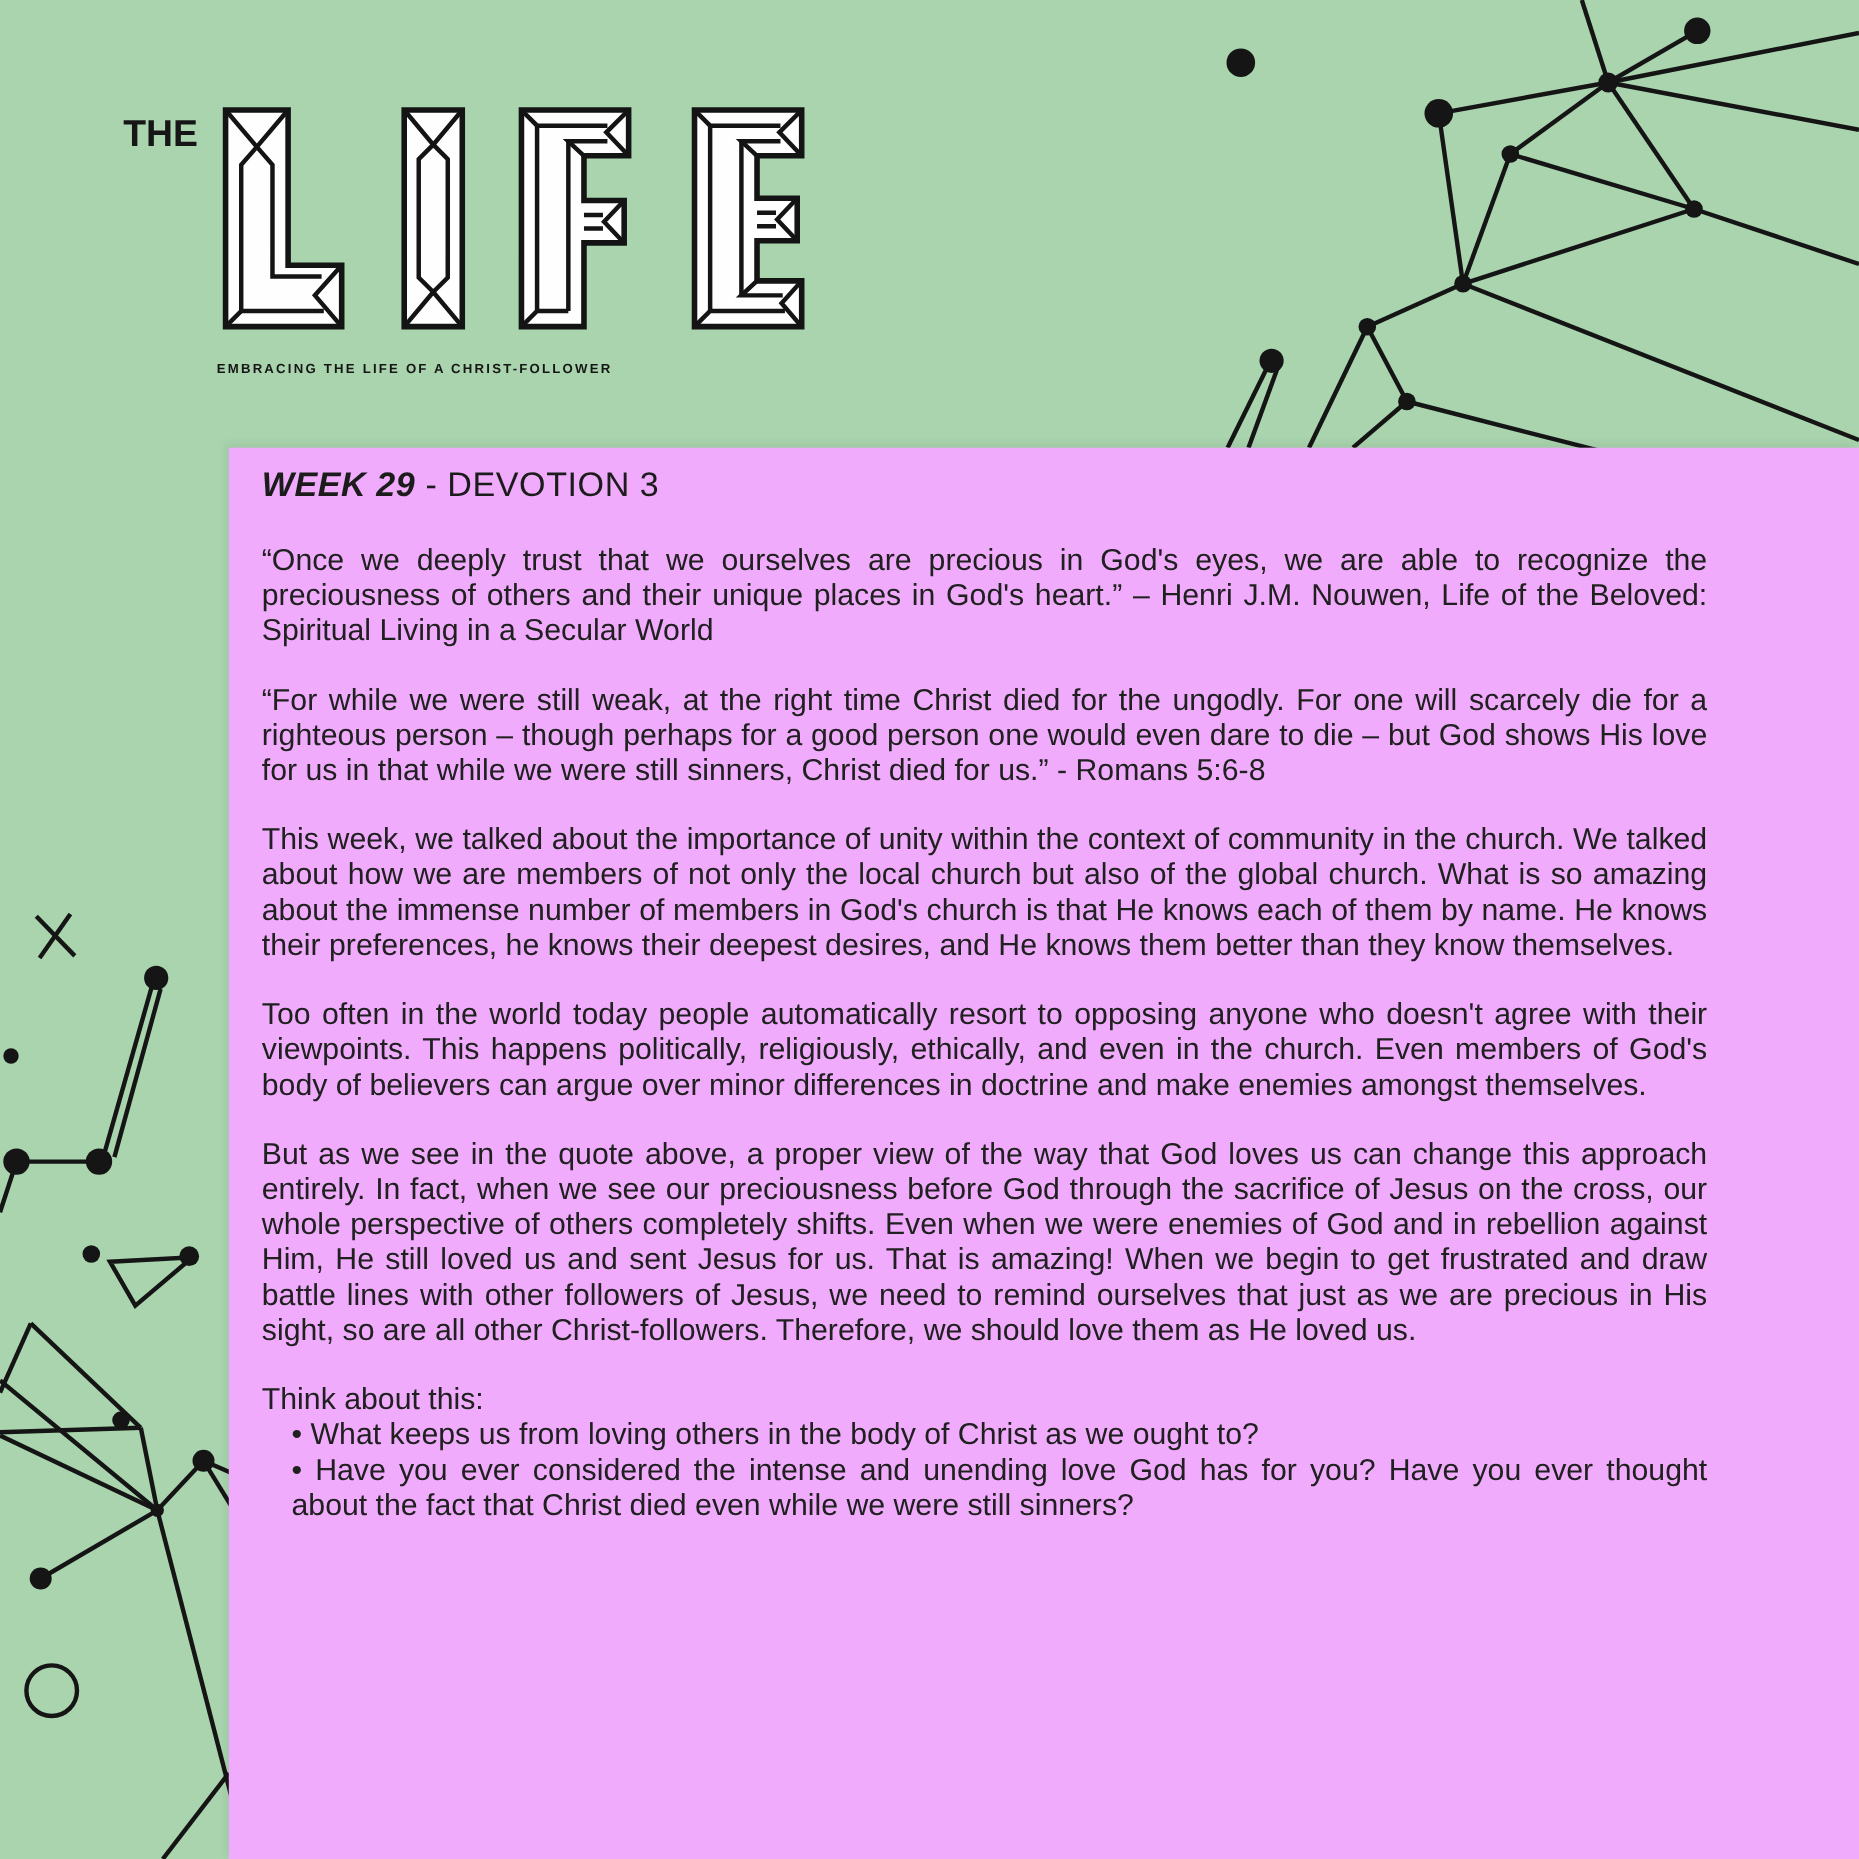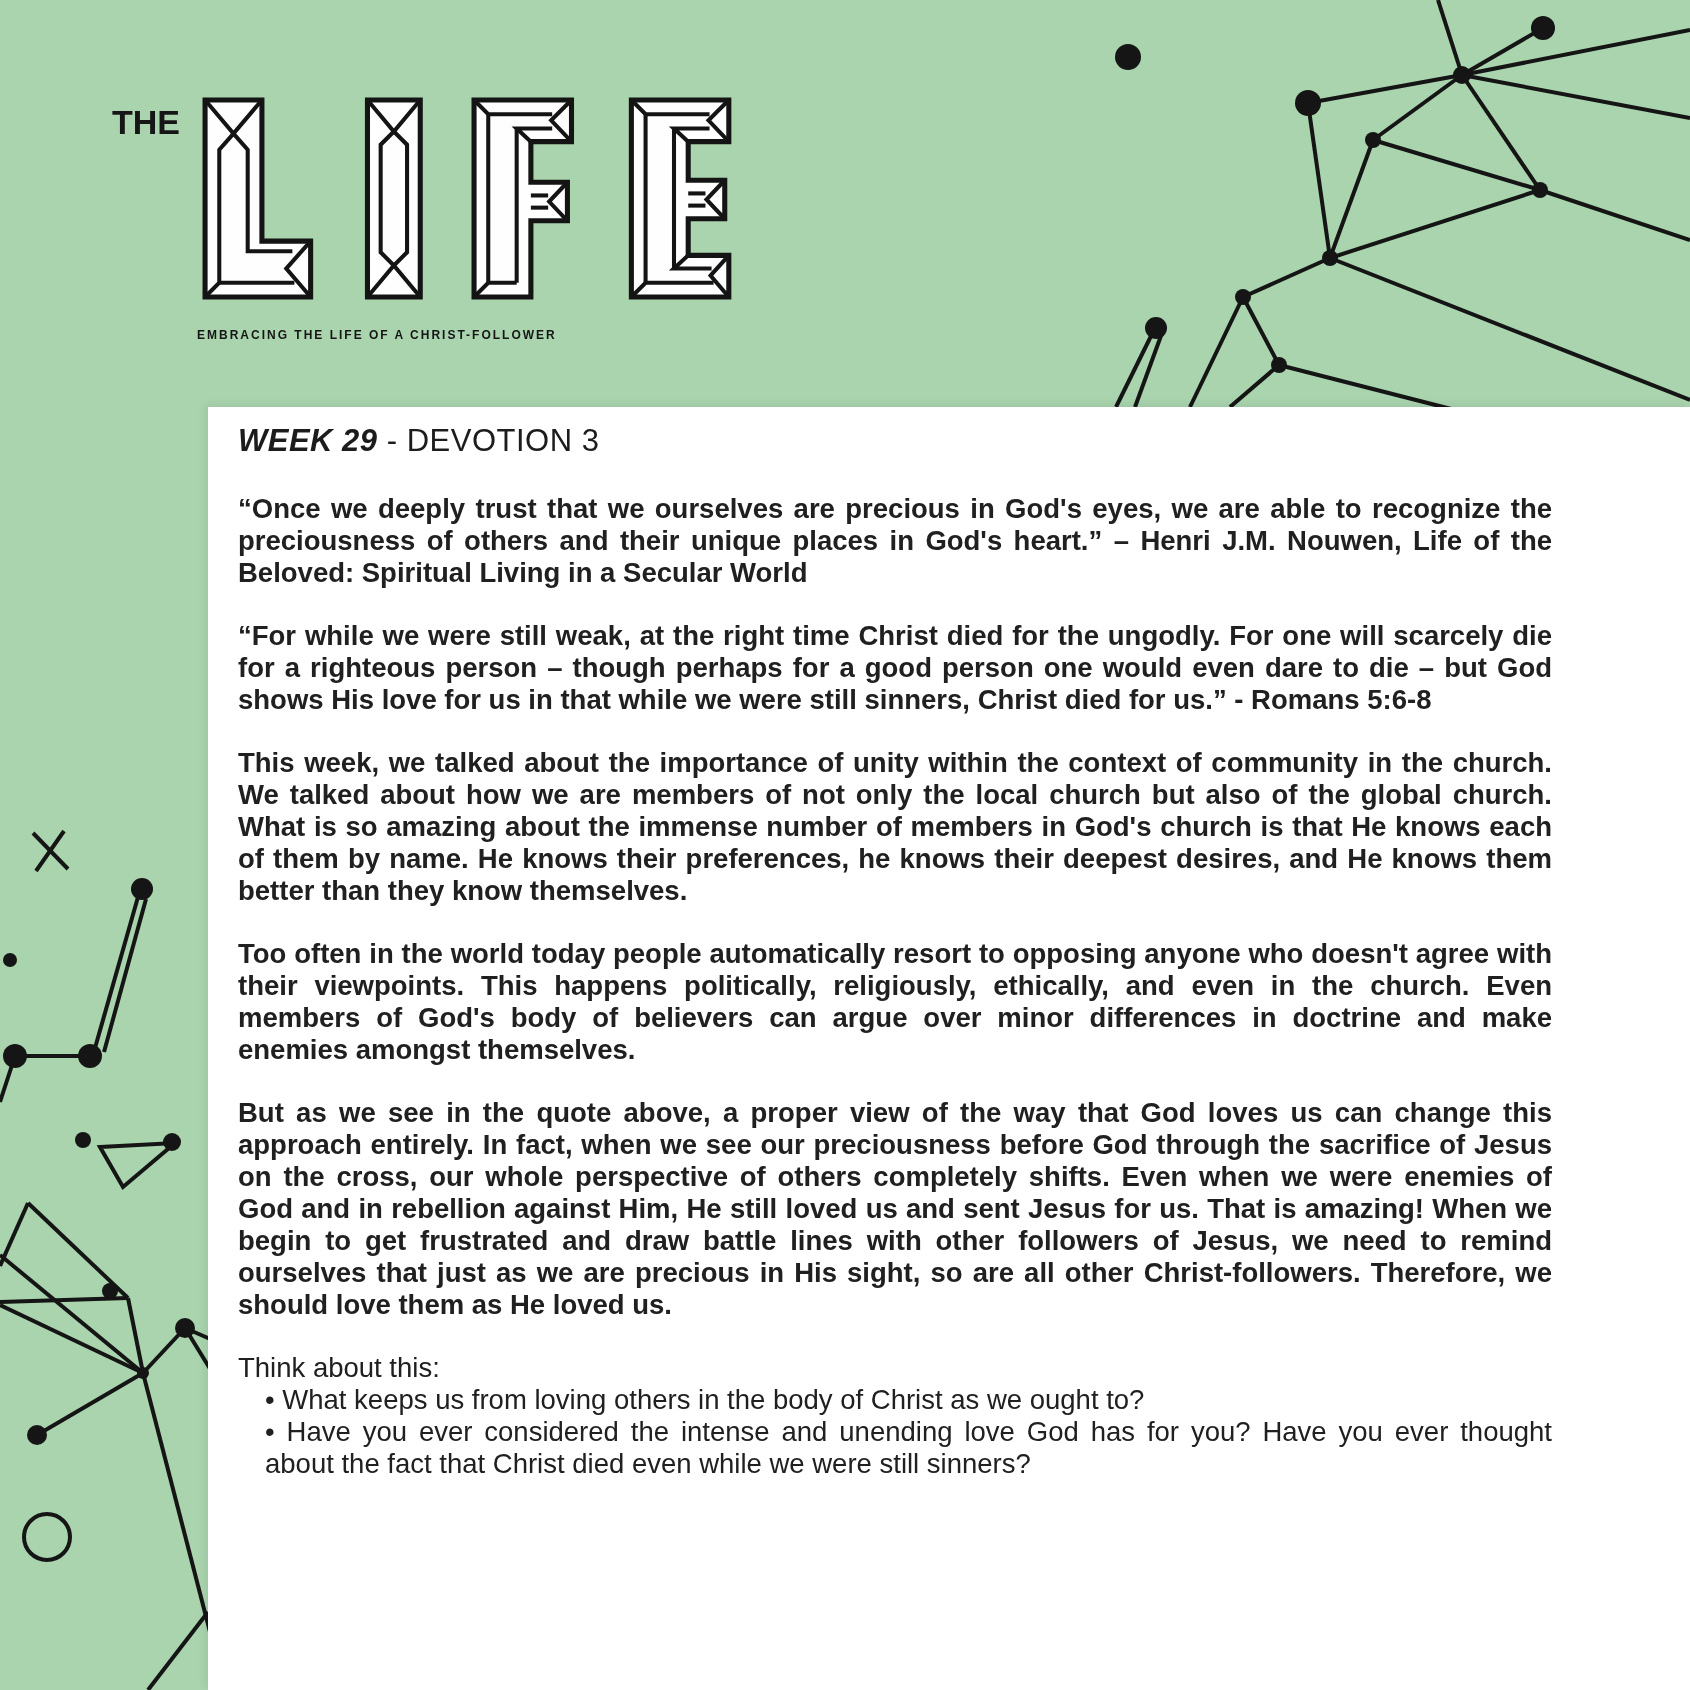--- a/index.html
+++ b/index.html
@@ -21,34 +21,34 @@
   .brand-life { position:absolute; left:196px; top:97px; }
   .brand-tagline {
     position:absolute; left:197px; top:328px;
     font-size:12px; font-weight:bold; letter-spacing:2px;
     color:#161616; white-space:nowrap;
   }
 
   
   .panel {
     position:absolute; left:208px; top:407px; right:0; bottom:0;
-    background:#ffffff;
+    background:#f0abfc;
     padding:16px 138px 0 30px;
     box-shadow:-3px -3px 8px rgba(0,0,0,0.07);
   }
   .panel h1 {
     font-size:31px; font-weight:normal; margin:0 0 34px 0;
     letter-spacing:0.5px; color:#1c1c1c;
   }
   .panel h1 .week { font-weight:bold; font-style:italic; }
   .panel p, .panel .think-intro, .panel li {
     font-size:27.5px; line-height:32px; color:#202020;
     text-align:justify;
   }
-  .panel p { margin:0 0 31px 0;font-weight:bold; }
+  .panel p { margin:0 0 31px 0; }
   .think-intro { margin:0; }
   ul.questions { margin:0; padding:0 0 0 27px; list-style:none; }
   ul.questions li { margin:0; }
   ul.questions li::before { content:"\2022\00a0"; }
 </style>
 </head>
 <body>
 
 <div class="canvas">
 

